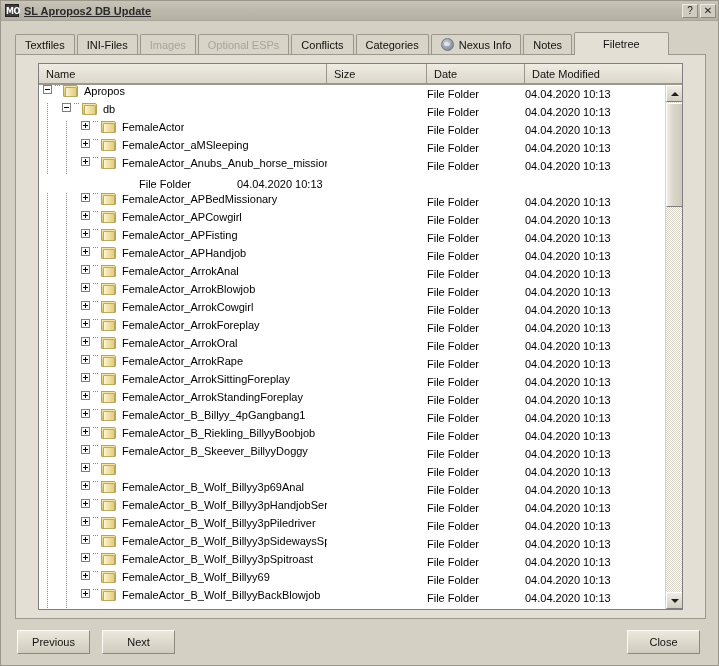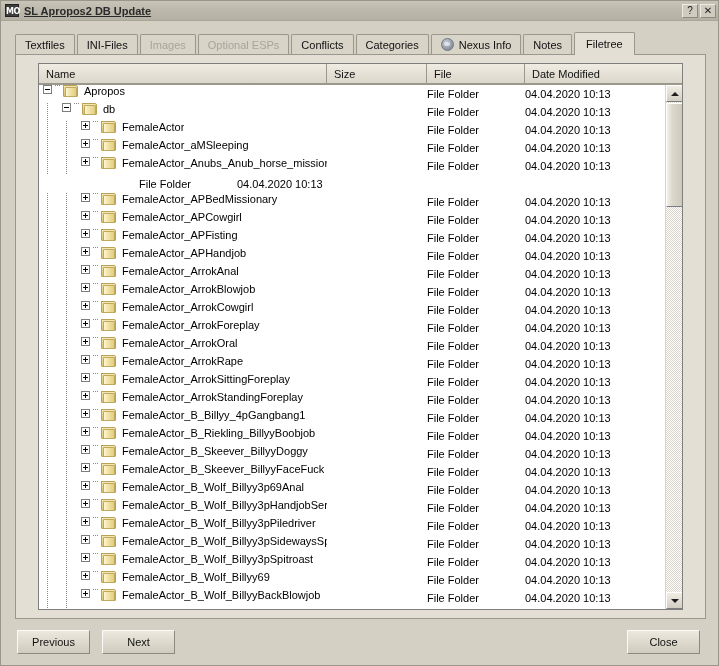--- a/index.html
+++ b/index.html
@@ -109,21 +109,21 @@
     white-space: nowrap;
   }
   .tab.disabled { color: #a8a49a; }
   .tab.active {
     height: 23px;
     background: #e3dfd4;
     border-color: #9b978b;
     z-index: 3;
     font-weight: normal;
     margin-bottom: -1px;
-    padding: 0 11px;
+    padding: 0 28px;
   }
   .tab .tabicon {
     width: 13px; height: 13px;
     border-radius: 50%;
     margin-right: 5px;
     background: radial-gradient(circle at 38% 32%, #c9ced6 0%, #97a0ad 55%, #6b7480 100%);
     border: 1px solid #70787f;
     box-sizing: border-box;
     position: relative;
     flex: none;
@@ -430,21 +430,21 @@
         <span>Filetree</span>
       </div>
     </div>
 
   <div class="panel">
     <div class="treebox">
 
       <div class="hdr">
         <div class="hdr-cell hdr-col-name">Name</div>
         <div class="hdr-cell hdr-col-size">Size</div>
-        <div class="hdr-cell hdr-col-type">File</div>
+        <div class="hdr-cell hdr-col-type">Date</div>
         <div class="hdr-cell hdr-col-date">Date Modified</div>
         <div class="hdr-corner"></div>
       </div>
 
       <div class="body-wrap">
         <div class="rows" id="rows">
             <div class="row">
               <div class="c-name">
                 <div class="indent" style="width: 4px;"></div>
                 <span class="exp"></span>
@@ -831,21 +831,20 @@
                   <span class="vline" style="left: 8px;"></span>
                   <span class="vline" style="left: 27px;"></span>
                 </div>
                 <span class="exp plus"></span>
                 <span class="dashline"></span>
                 <span class="folder">
                   <span class="tabtop"></span>
                   <span class="back"></span>
                   <span class="front"></span>
                 </span>
-                <span class="label">FemaleActor_B_Skeever_BillyyFaceFuck</span>
               </div>
               <div class="c-size"></div>
               <div class="c-type">File Folder</div>
               <div class="c-date">04.04.2020 10:13</div>
             </div>
             <div class="row">
               <div class="c-name">
                 <div class="indent" style="width: 42px;">
                   <span class="vline" style="left: 8px;"></span>
                   <span class="vline" style="left: 27px;"></span>

